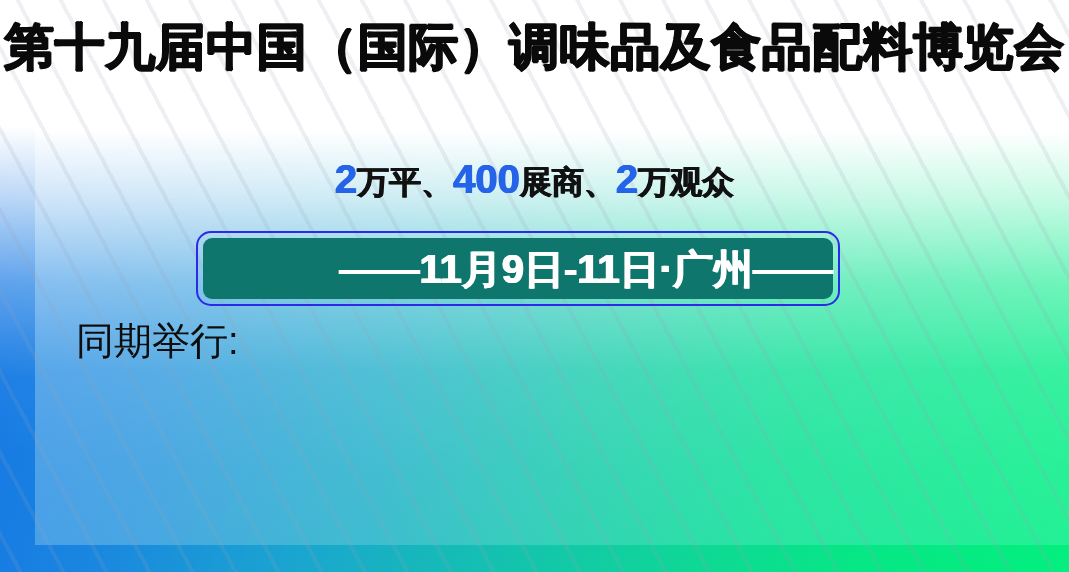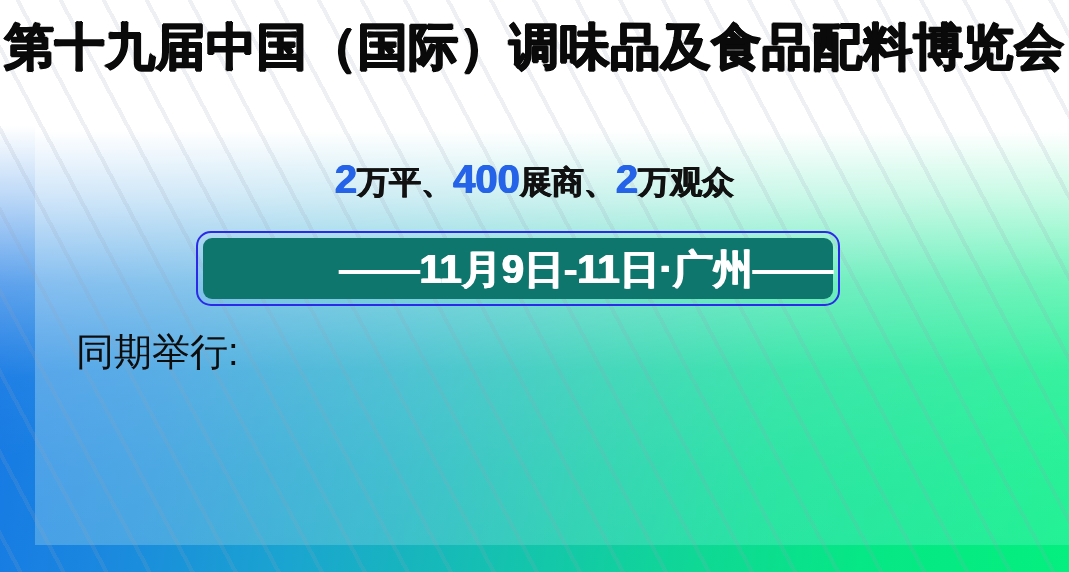--- a/index.html
+++ b/index.html
@@ -175,21 +175,21 @@
     line-height: 44px;
     letter-spacing: 0px;
     white-space: nowrap;
     text-shadow: 0.8px 0 0 #ffffff, -0.8px 0 0 #ffffff;
   }
 
   
   .concurrent {
     position: absolute;
     left: 76px;
-    top: 325px;
+    top: 314px;
     width: 980px;
   }
   .conc-line {
     display: block;
     color: #0d0d0d;
     font-size: 38px;
     font-weight: 400;
     line-height: 55px;
     white-space: nowrap;
     letter-spacing: 0px;

